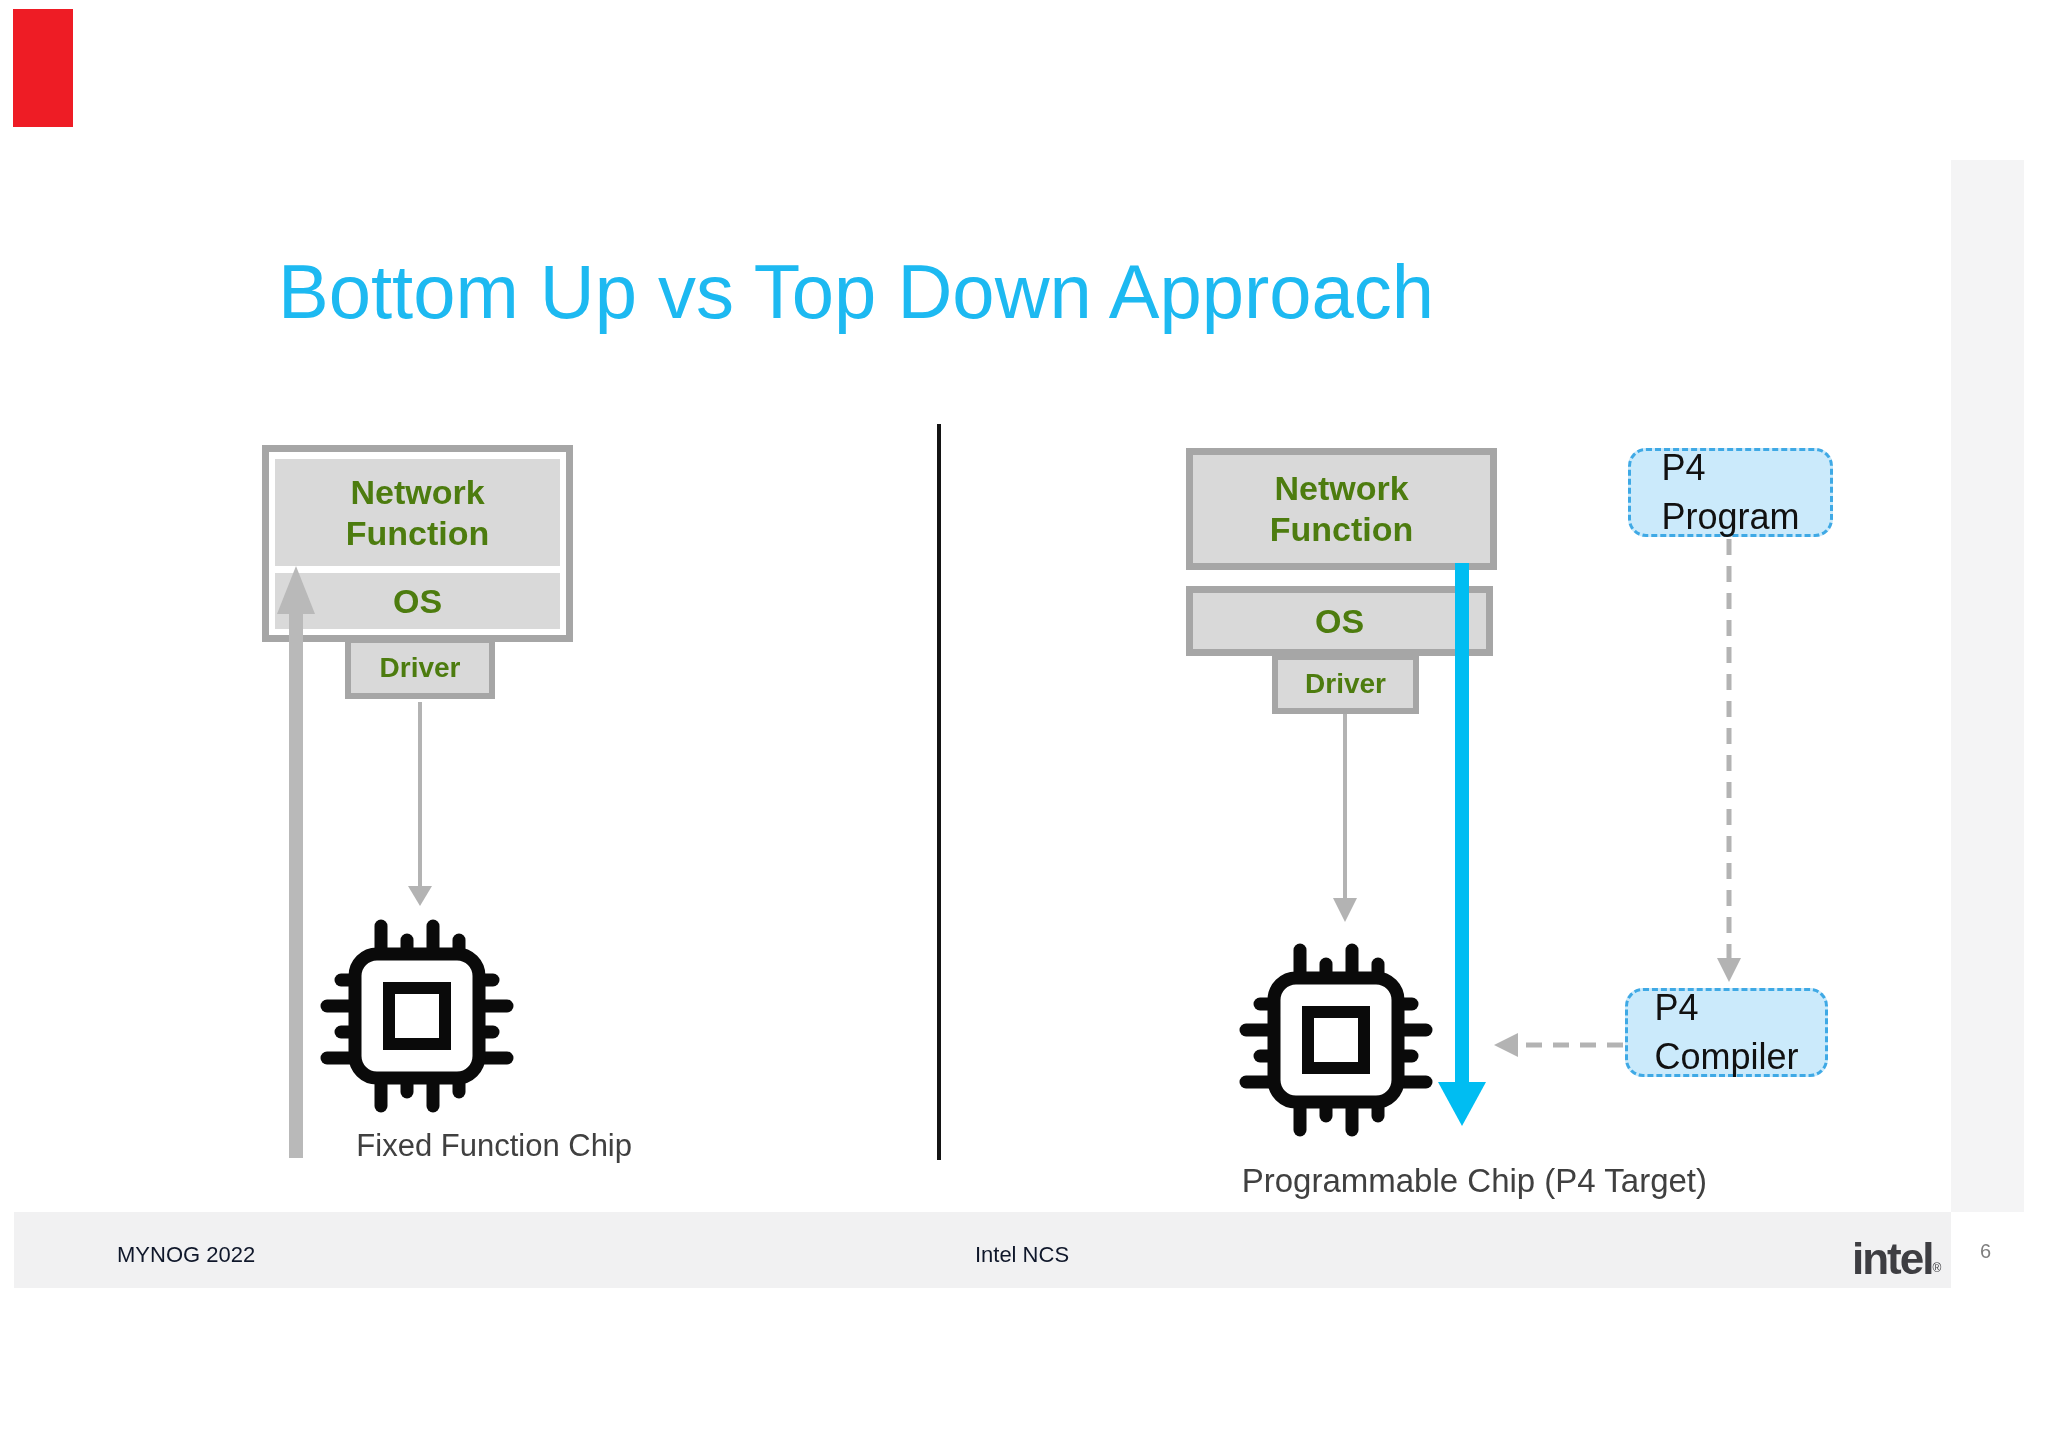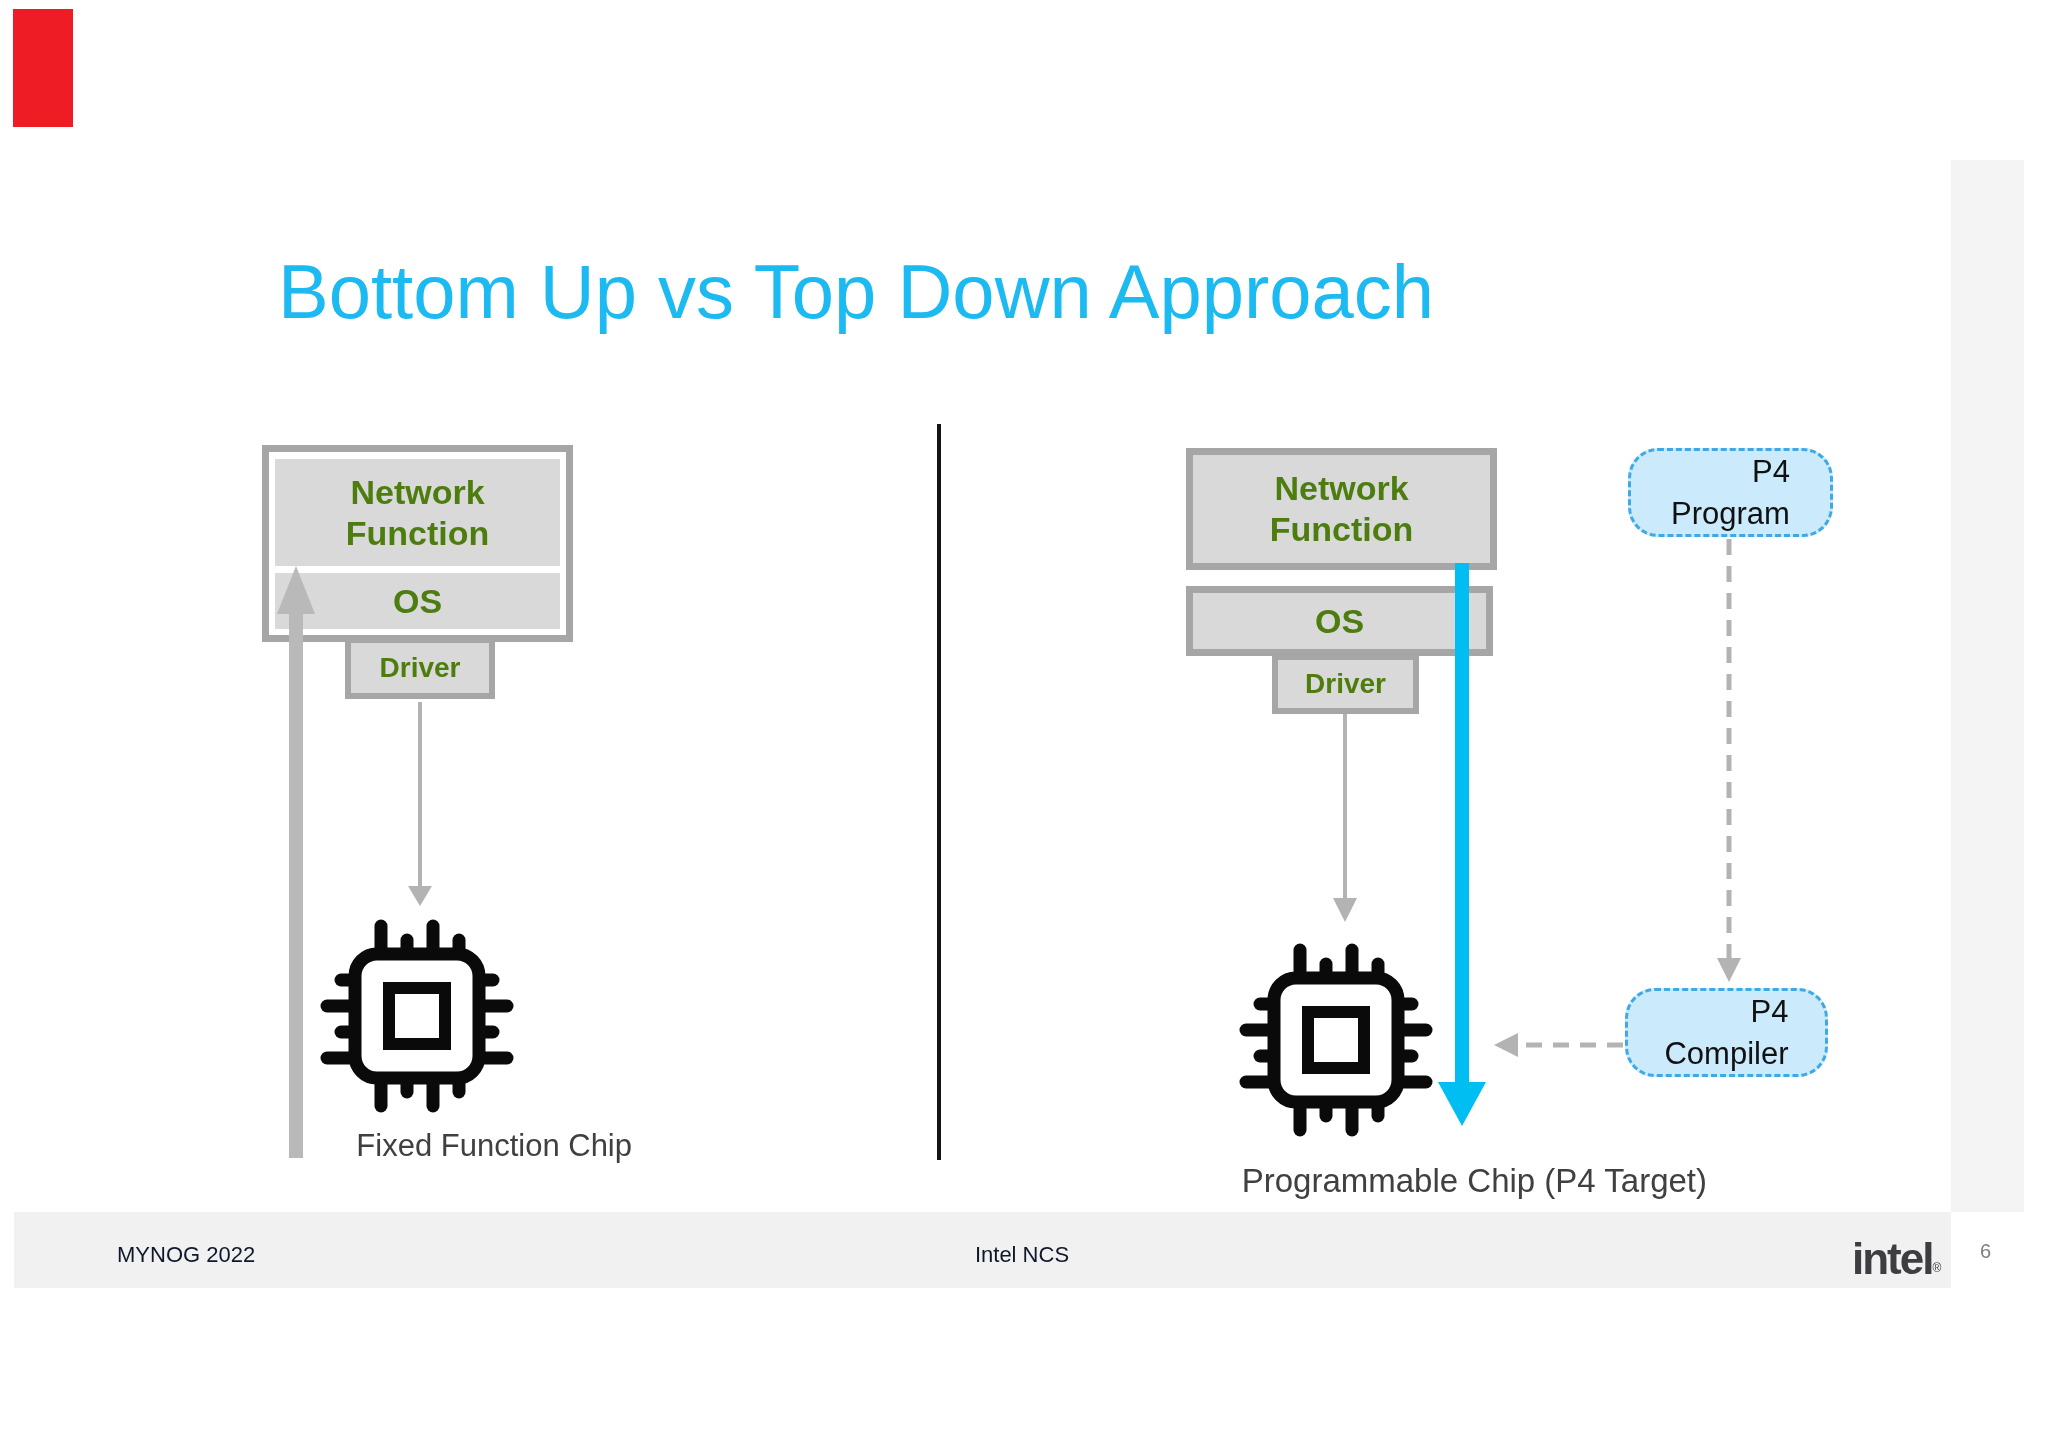--- a/index.html
+++ b/index.html
@@ -24,23 +24,23 @@
   .driver-l{left:345px;top:637px;width:150px;height:62px;border:6px solid #a6a6a6;box-sizing:border-box;font-size:28px;}
   .nf-r{left:1186px;top:448px;width:311px;height:122px;border:7px solid #a6a6a6;box-sizing:border-box;font-size:34px;line-height:1.2;}
   .os-r{left:1186px;top:586px;width:307px;height:70px;border:7px solid #a6a6a6;box-sizing:border-box;font-size:34px;}
   .driver-r{left:1272px;top:654px;width:147px;height:60px;border:6px solid #a6a6a6;box-sizing:border-box;font-size:28px;}
   .ml{white-space:pre-line;}
   
   .chip-label{color:#404040;font-weight:normal;font-size:31px;text-align:right;}
   .chip-label-l{left:292px;top:1128px;width:340px;}
   .chip-label-r{left:1227px;top:1162px;width:480px;font-size:33px;}
   
-  .p4box{background:#cbeafb;border:3px dashed #3fa9e5;border-radius:30px;box-sizing:border-box;
-         display:flex;align-items:center;justify-content:center;text-align:right;
-         color:#111;font-size:31px;line-height:1.35;}
+  .p4box{background:#cbeafb;border:3px dashed #3fa9e5;border-radius:18px;box-sizing:border-box;
+         display:flex;align-items:center;justify-content:center;text-align:left;
+         color:#111;font-size:36px;line-height:1.35;}
   .p4-program{left:1628px;top:448px;width:205px;height:89px;}
   .p4-compiler{left:1625px;top:988px;width:203px;height:89px;}
   
   .chip{width:200px;height:200px;}
   .chip-l{left:317px;top:916px;}
   .chip-r{left:1236px;top:940px;}
   
   #arrows{left:0;top:0;width:2048px;height:1448px;pointer-events:none;}
   
   .footer-bar{left:14px;top:1212px;width:1937px;height:76px;background:#f1f1f2;}

